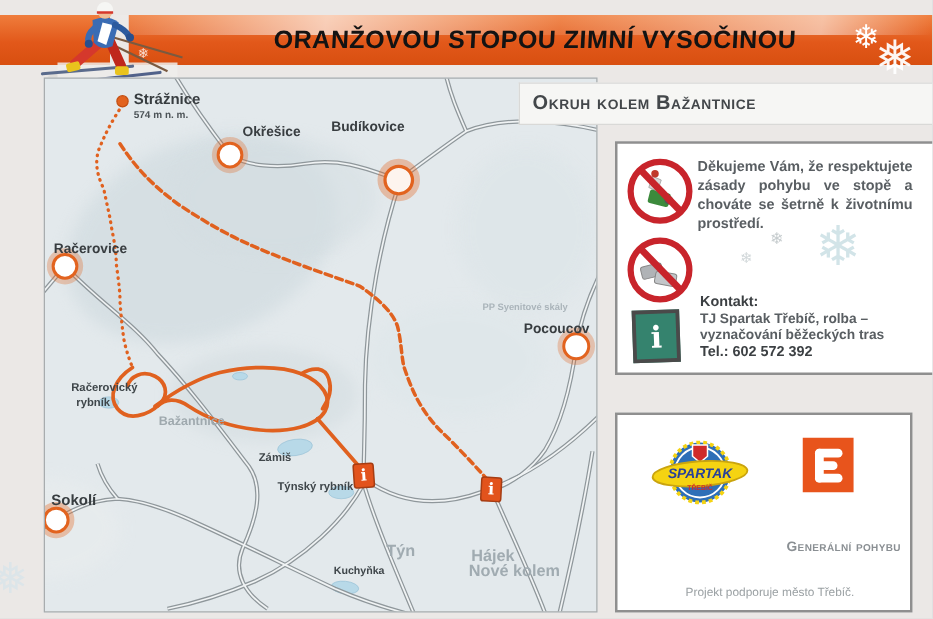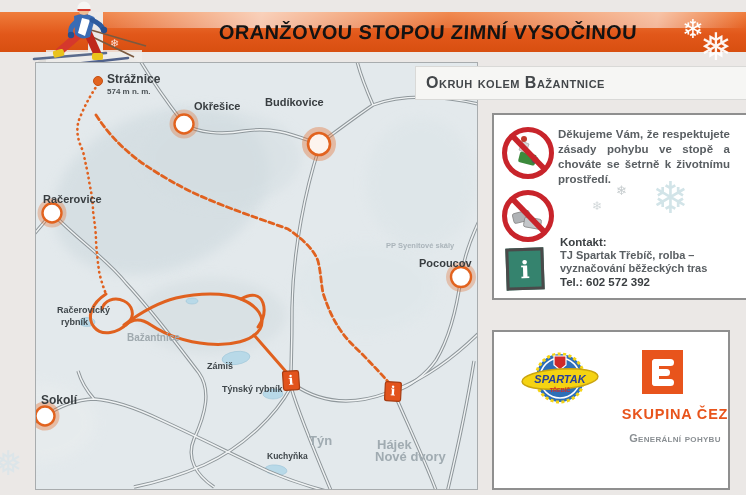--- a/index.html
+++ b/index.html
@@ -219,21 +219,21 @@
     <div class="map-label lbl-village" style="left:383px;top:194px;">Pocoucov</div>
     <div class="map-label lbl-small" style="left:21px;top:242px;">Račerovický</div>
     <div class="map-label lbl-small" style="left:25px;top:254px;">rybník</div>
     <div class="map-label lbl-baz" style="left:75px;top:269px;">Bažantnice</div>
     <div class="map-label lbl-small" style="left:171px;top:298px;">Zámiš</div>
     <div class="map-label lbl-small" style="left:186px;top:321px;">Týnský rybník</div>
     <div class="map-label lbl-summit" style="left:5px;top:330px;">Sokolí</div>
     <div class="map-label lbl-small" style="left:231px;top:388px;font-size:8.5px;">Kuchyňka</div>
     <div class="map-label lbl-area" style="left:273px;top:370px;">Týn</div>
     <div class="map-label lbl-area" style="left:341px;top:374px;">Hájek</div>
-    <div class="map-label lbl-area" style="left:339px;top:386px;">Nové dvory</div>
+    <div class="map-label lbl-area" style="left:339px;top:386px;">Nové kolem</div>
   </div>
 
   <div class="heading-bar">
     <span class="heading-text">Okruh kolem Bažantnice</span>
   </div>
 
   <div class="panel panel-info">
     <svg class="prohib" style="left:7px;top:11px;" viewBox="0 0 54 54">
       <circle cx="27" cy="27" r="23.5" fill="#ffffff" stroke="#c8242b" stroke-width="5"></circle>
       <rect x="18" y="27" width="17" height="11" rx="2" fill="#3c8a3c" transform="rotate(14 26 32)"></rect>
@@ -275,17 +275,17 @@
       <text x="40" y="44" text-anchor="middle" font-family="Liberation Sans, sans-serif" font-weight="bold" font-size="5.5" fill="#cf2a2a">TŘEBÍČ</text>
     </svg>
 
     <svg class="cez-box" viewBox="0 0 41 44">
       <rect x="0" y="0" width="41" height="44" fill="#e8541c"></rect>
       <rect x="10" y="9" width="7" height="27" rx="3.5" fill="#ffffff"></rect>
       <rect x="10" y="9" width="22" height="7" rx="3.5" fill="#ffffff"></rect>
       <rect x="10" y="19" width="18" height="7" rx="3.5" fill="#ffffff"></rect>
       <rect x="10" y="29" width="22" height="7" rx="3.5" fill="#ffffff"></rect>
     </svg>
-    <div class="skupina">SKUPINA ČEZ</div>
     <div class="generalni">Generální pohybu</div>
+    <div class="footer-note">Projekt podporuje město Třebíč.</div>
   </div>
 
 </div>
 
 </body></html>

